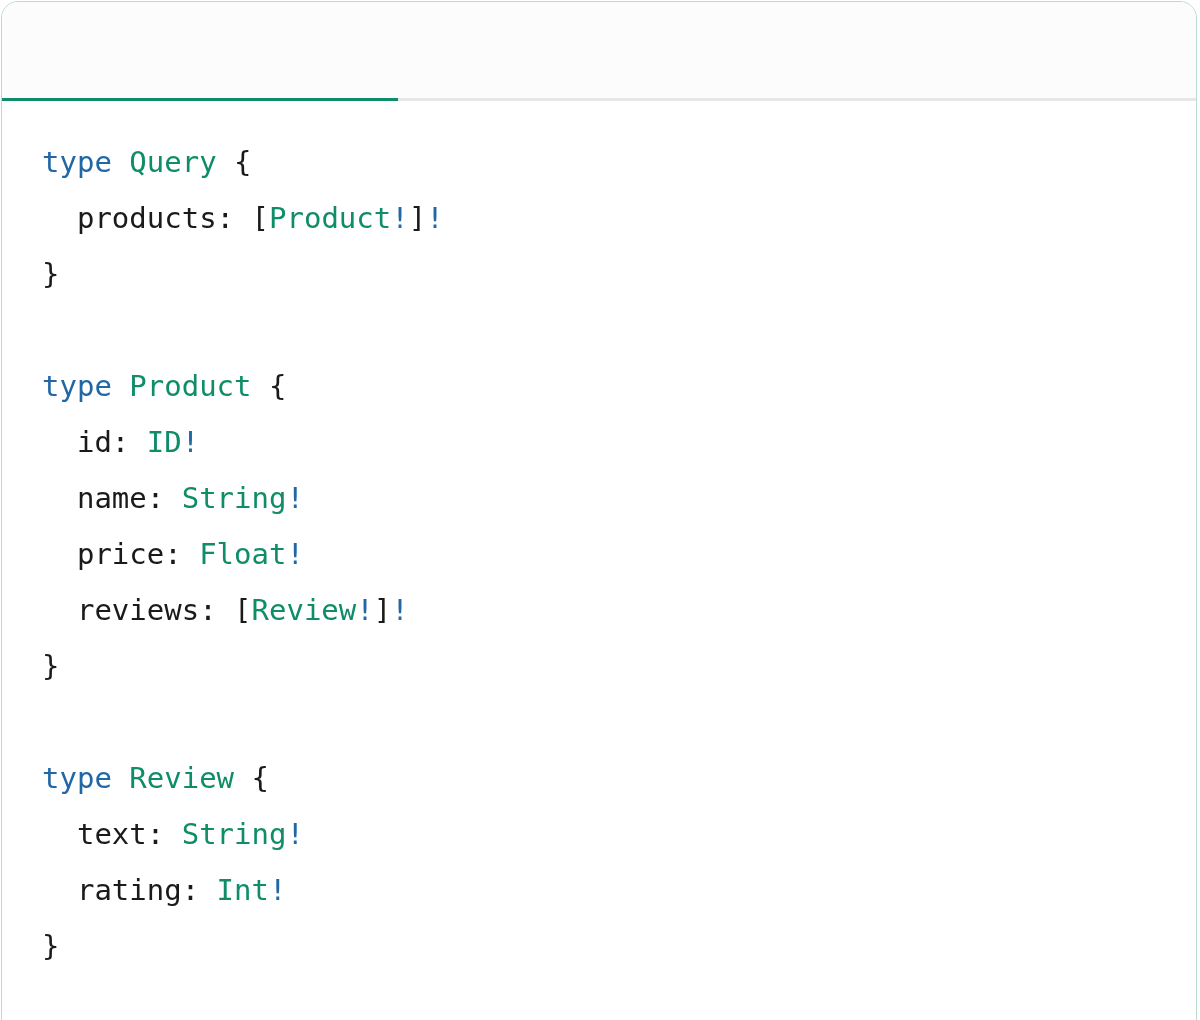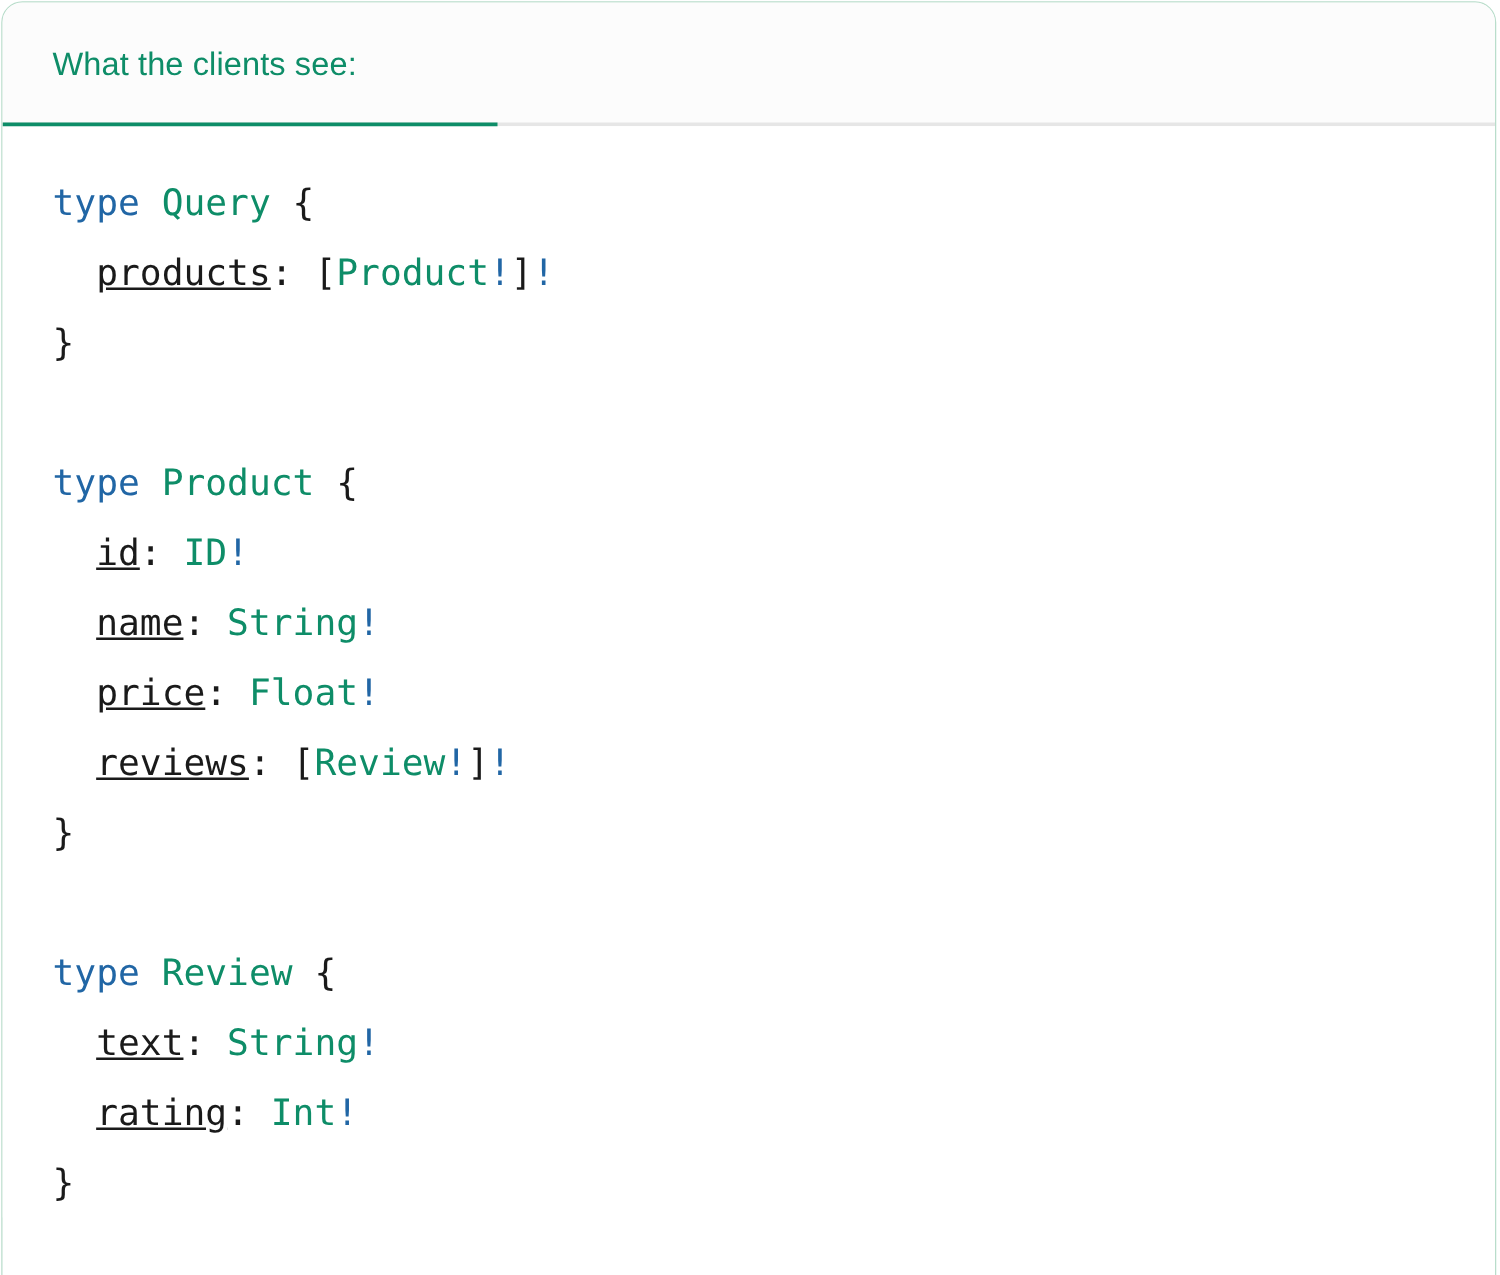--- a/index.html
+++ b/index.html
@@ -102,33 +102,30 @@
 
   .code-line {
     min-height: 56px;
   }
 
   
   .tok-kw    { color: #2166a5; }  
   .tok-type  { color: #0e8d68; }  
   .tok-bang  { color: #2166a5; }  
   .tok-punct { color: #1a1a1a; }  
-  .tok-field { color: #1a1a1a; text-decoration: underline; }  
+  .tok-field { color: #1a1a1a; }  
 </style>
 </head>
 <body>
 
 <div class="card">
 
   <div class="tabstrip">
     <div class="tabstrip-rule"></div>
 
-    <div class="tab">
-      <span class="tab-label">What the clients see:</span>
-    </div>
 
     <div class="tab-underline"></div>
   </div>
 
   <div class="code-body">
     <pre class="code" id="code-root"><div class="code-line"><span class="tok-kw">type</span><span class="tok-punct"> </span><span class="tok-type">Query</span><span class="tok-punct"> {</span></div><div class="code-line"><span class="tok-punct">  </span><span class="tok-field">products</span><span class="tok-punct">: [</span><span class="tok-type">Product</span><span class="tok-bang">!</span><span class="tok-punct">]</span><span class="tok-bang">!</span></div><div class="code-line"><span class="tok-punct">}</span></div><div class="code-line">&nbsp;</div><div class="code-line"><span class="tok-kw">type</span><span class="tok-punct"> </span><span class="tok-type">Product</span><span class="tok-punct"> {</span></div><div class="code-line"><span class="tok-punct">  </span><span class="tok-field">id</span><span class="tok-punct">: </span><span class="tok-type">ID</span><span class="tok-bang">!</span></div><div class="code-line"><span class="tok-punct">  </span><span class="tok-field">name</span><span class="tok-punct">: </span><span class="tok-type">String</span><span class="tok-bang">!</span></div><div class="code-line"><span class="tok-punct">  </span><span class="tok-field">price</span><span class="tok-punct">: </span><span class="tok-type">Float</span><span class="tok-bang">!</span></div><div class="code-line"><span class="tok-punct">  </span><span class="tok-field">reviews</span><span class="tok-punct">: [</span><span class="tok-type">Review</span><span class="tok-bang">!</span><span class="tok-punct">]</span><span class="tok-bang">!</span></div><div class="code-line"><span class="tok-punct">}</span></div><div class="code-line">&nbsp;</div><div class="code-line"><span class="tok-kw">type</span><span class="tok-punct"> </span><span class="tok-type">Review</span><span class="tok-punct"> {</span></div><div class="code-line"><span class="tok-punct">  </span><span class="tok-field">text</span><span class="tok-punct">: </span><span class="tok-type">String</span><span class="tok-bang">!</span></div><div class="code-line"><span class="tok-punct">  </span><span class="tok-field">rating</span><span class="tok-punct">: </span><span class="tok-type">Int</span><span class="tok-bang">!</span></div><div class="code-line"><span class="tok-punct">}</span></div></pre>
   </div>
 
 </div>
 

